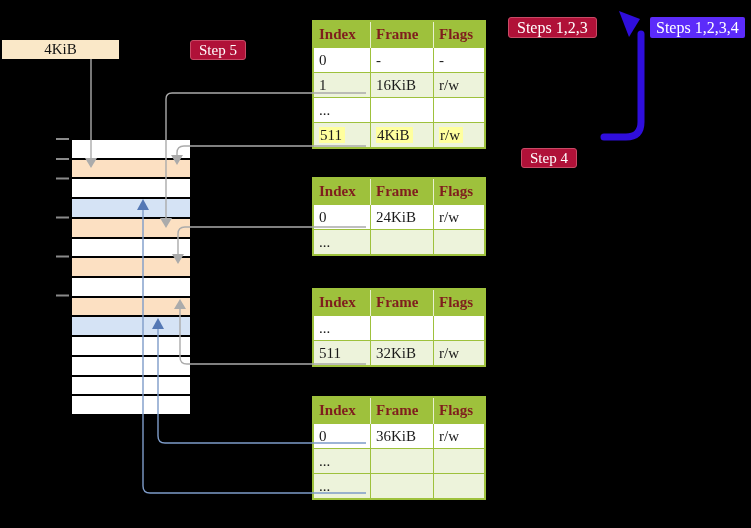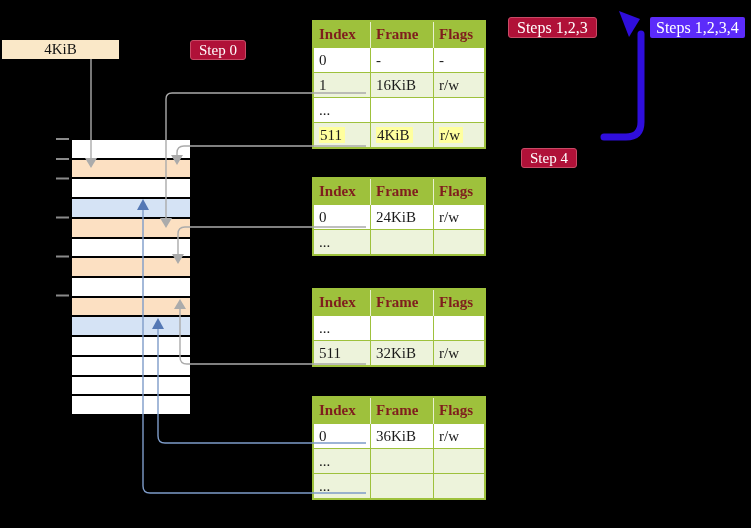--- a/index.html
+++ b/index.html
@@ -60,21 +60,21 @@
     <div class="mrow white"></div>
     <div class="mrow orange"></div>
     <div class="mrow blue"></div>
     <div class="mrow white"></div>
     <div class="mrow white"></div>
     <div class="mrow white"></div>
     <div class="mrow white"></div>
   </div>
 
   <div class="tag size-tag">4KiB</div>
-  <div class="tag red-tag step0">Step 0</div>
+  <div class="tag red-tag step0">Step 5</div>
   <div class="tag red-tag steps-red">Steps 1,2,3</div>
   <div class="tag blue-tag steps-blue">Steps 1,2,3,4</div>
   <div class="tag red-tag step4">Step 4</div>
 
   <table class="ptable" style="left:312px;top:20px;">
     <thead>
         <tr>
       <th class="col-index">Index</th>
       <th class="col-frame">Frame</th>
       <th class="col-flags">Flags</th>

